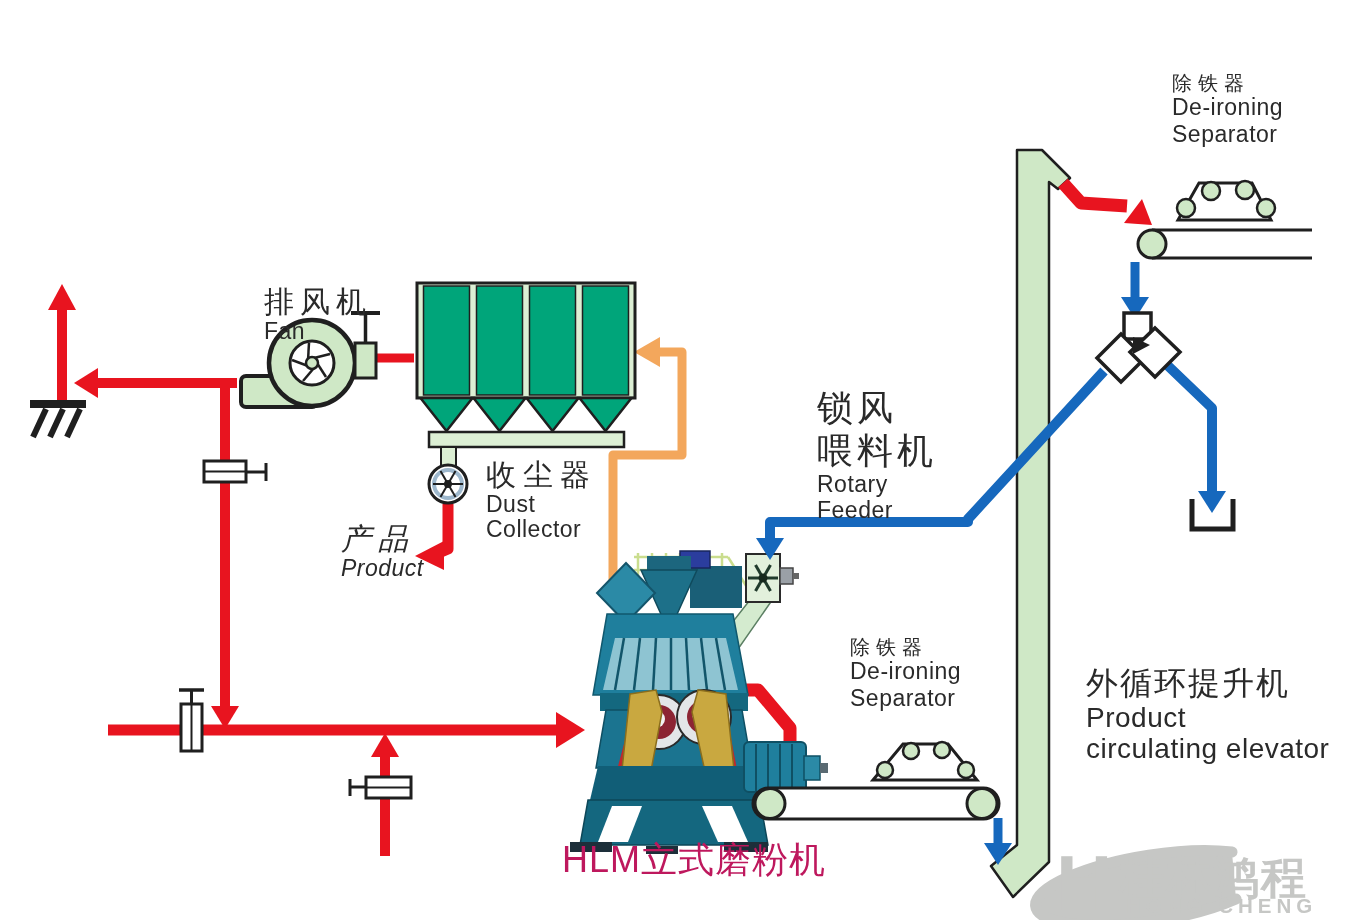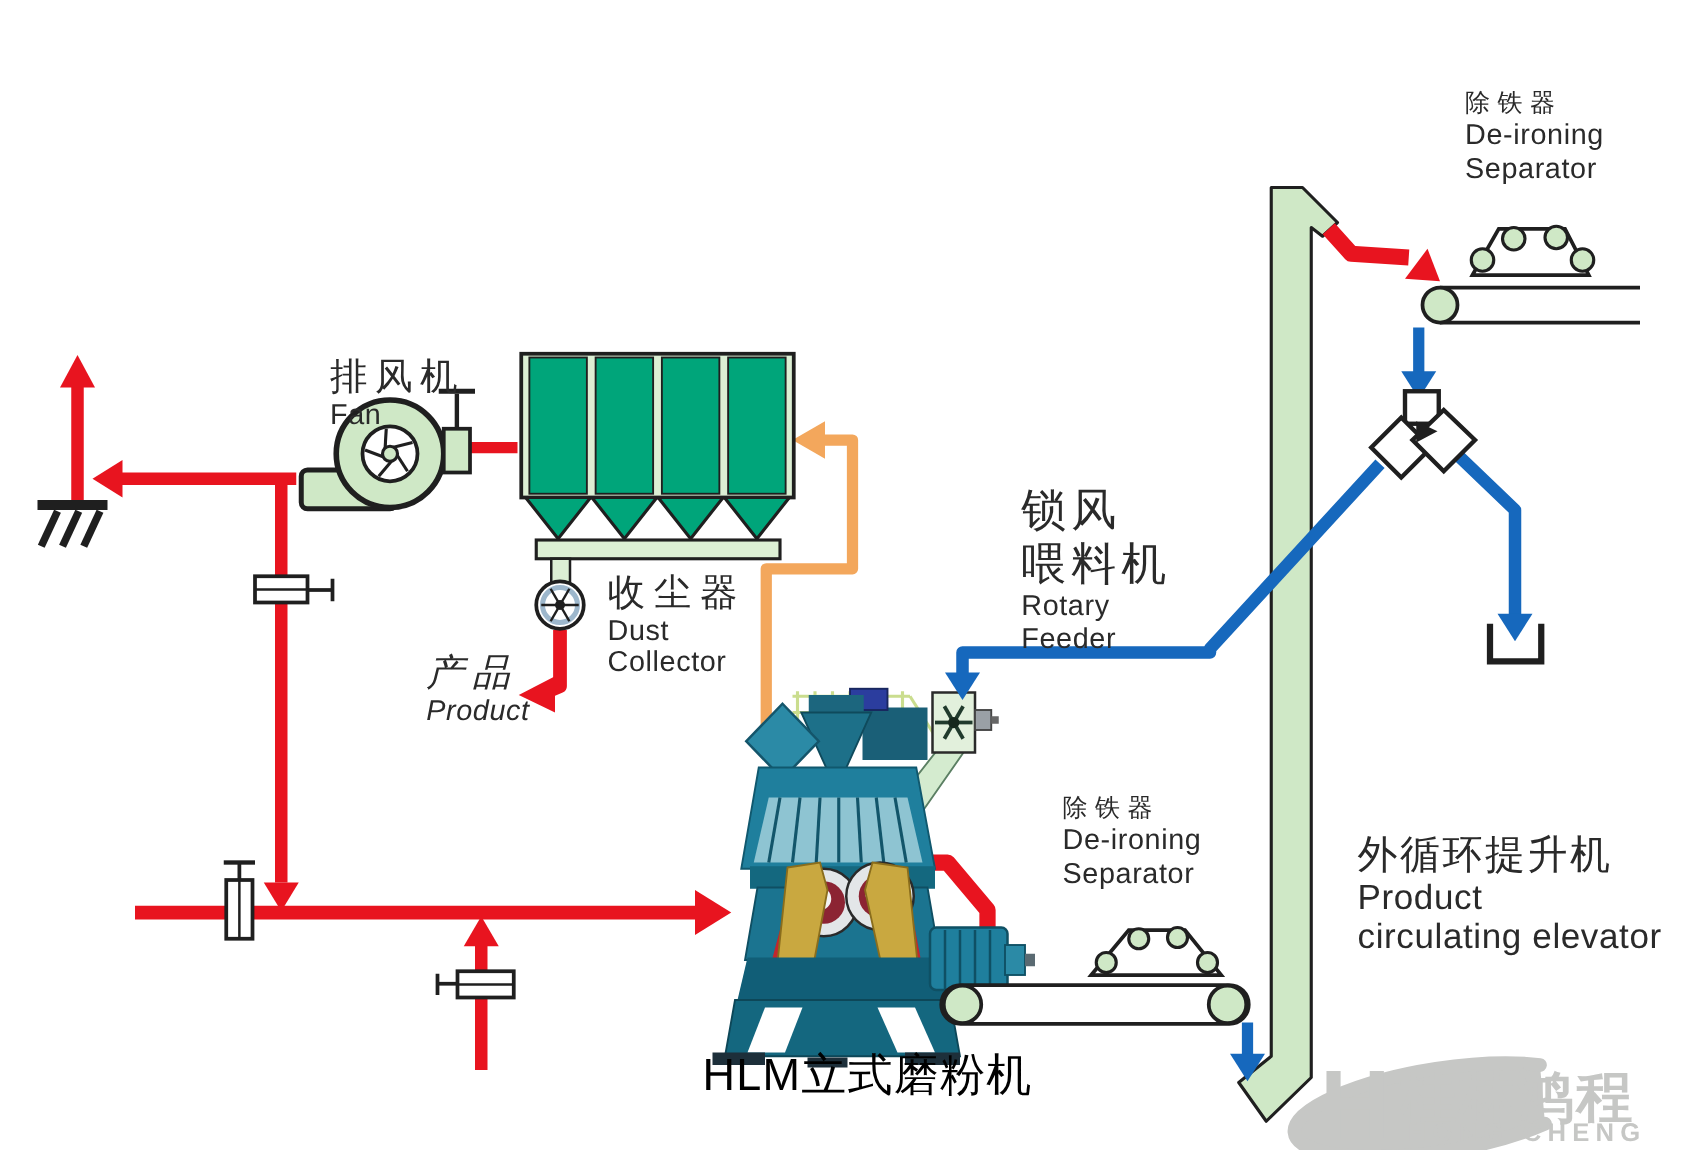--- a/index.html
+++ b/index.html
@@ -18,21 +18,21 @@
   #lbl-dust{left:486px;top:458px;}
   #lbl-product{left:341px;top:522px;font-style:italic;}
   #lbl-hot{left:38px;top:670px;}
   #lbl-feeder{left:817px;top:386px;} #lbl-feeder .zh{font-size:36px;letter-spacing:4px;line-height:1.2;}
   #lbl-deiron-top{left:1172px;top:72px;}  #lbl-deiron-mid{left:850px;top:636px;}
   .deiron .zh{font-size:20px;letter-spacing:6px;}
   .deiron .en{font-size:23px;line-height:1.15;}
   #lbl-elevator{left:1062px;top:666px;margin-left:24px;}
   #lbl-elevator .zh{font-size:32px;letter-spacing:2px;}
   #lbl-elevator .en{font-size:28px;line-height:1.12;}
-  #lbl-mill{left:562px;top:840px;font-size:36px;color:#000000;letter-spacing:1px;font-weight:500;}
+  #lbl-mill{left:562px;top:840px;font-size:36px;color:#be185d;letter-spacing:1px;font-weight:500;}
   
   .pr{stroke:var(--red);fill:none;}   .hr{fill:var(--red);stroke:none;}
   .pb{stroke:var(--blue);fill:none;}  .hb{fill:var(--blue);stroke:none;}
   .po{stroke:var(--orange);fill:none;}.ho{fill:var(--orange);stroke:none;}
   .ol{stroke:var(--outline);}
   .lg{fill:var(--green-light);}  .dg{fill:var(--green-dark);}
   .tray{fill:var(--tray);}       .wh{fill:#fff;}
   .gray{fill:var(--logo-gray);}
   text.logo-zh{font:700 45px "Liberation Sans","DejaVu Sans",sans-serif;letter-spacing:2px;}
   text.logo-en{font:700 20.5px "Liberation Sans","DejaVu Sans",sans-serif;letter-spacing:5px;}

